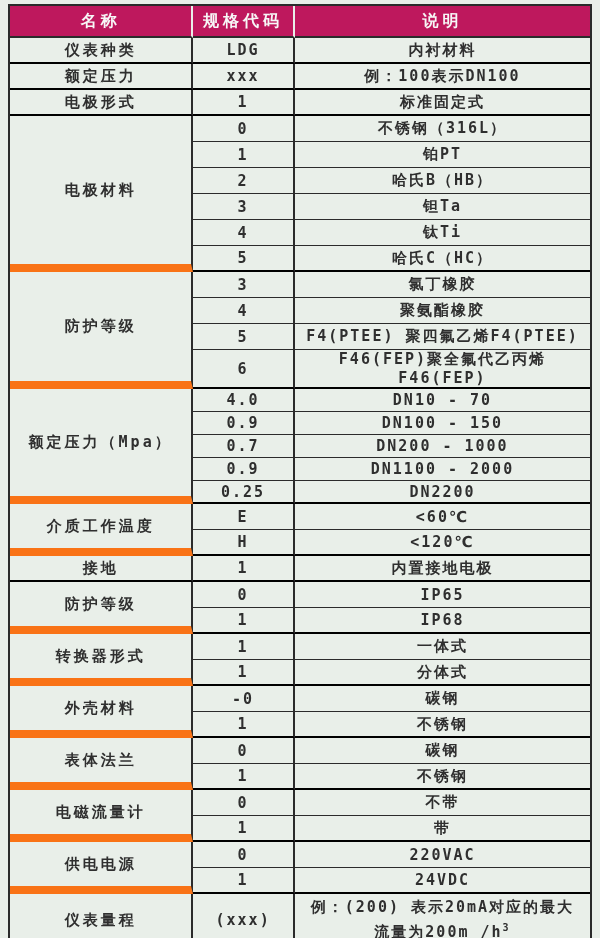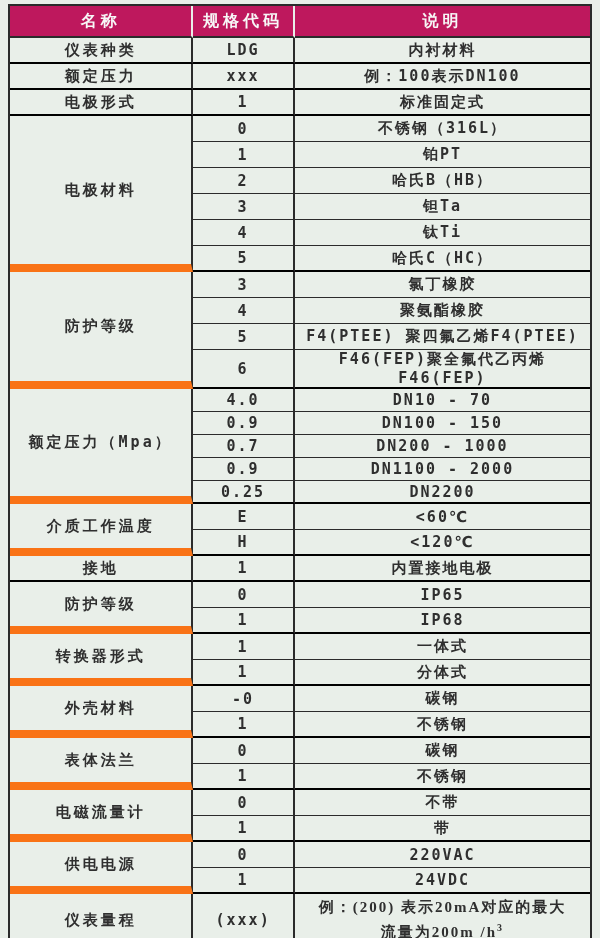--- a/index.html
+++ b/index.html
@@ -54,21 +54,21 @@
   }
   td.code { border-right: 2px solid #2b2b2b; }
   tr.gend td { border-bottom: 2px solid #000000; }
   tr.last td, tr.last td.name { border-bottom: none; }
 
   tr.r  { height: 26px; }
   tr.rs { height: 23px; }
   tr.rt { height: 52px; }
   thead tr { height: 28px; }
 
-  td.desc2line div { line-height: 1.55; font-family: Liberation Serif, serif; }
+  td.desc2line div { line-height: 1.55; }
   sup { font-size: 10px; }
 </style>
 </head>
 <body>
 
 <table class="spec">
   <colgroup>
     <col class="c-name">
       <col class="c-code">
       <col class="c-desc">

